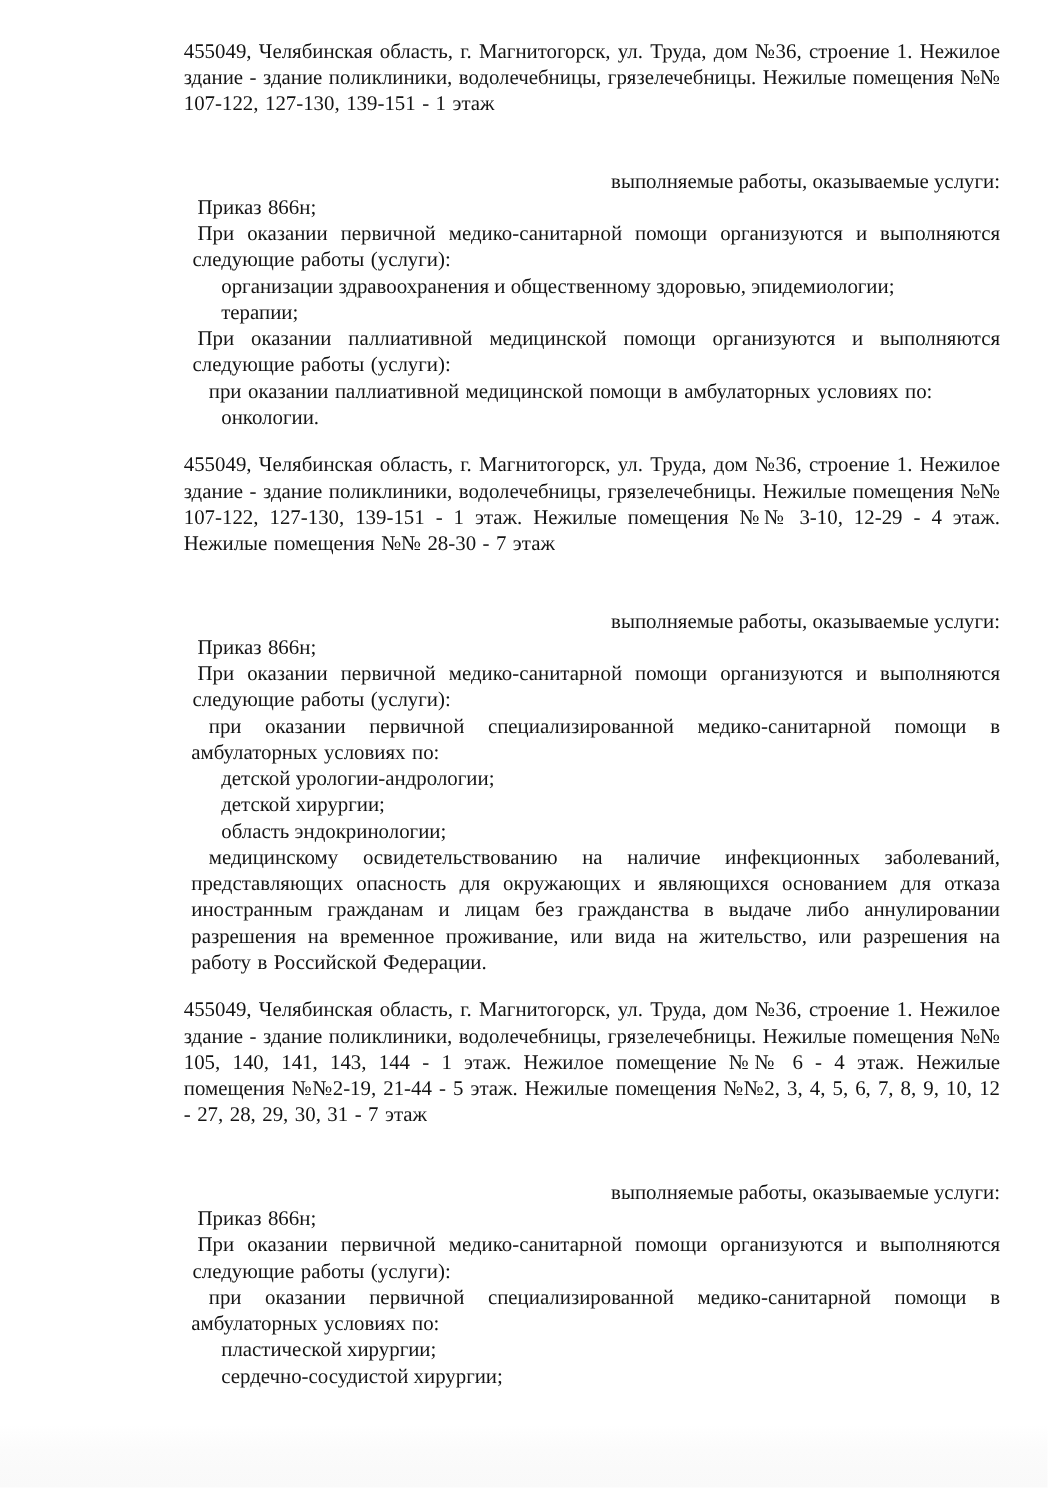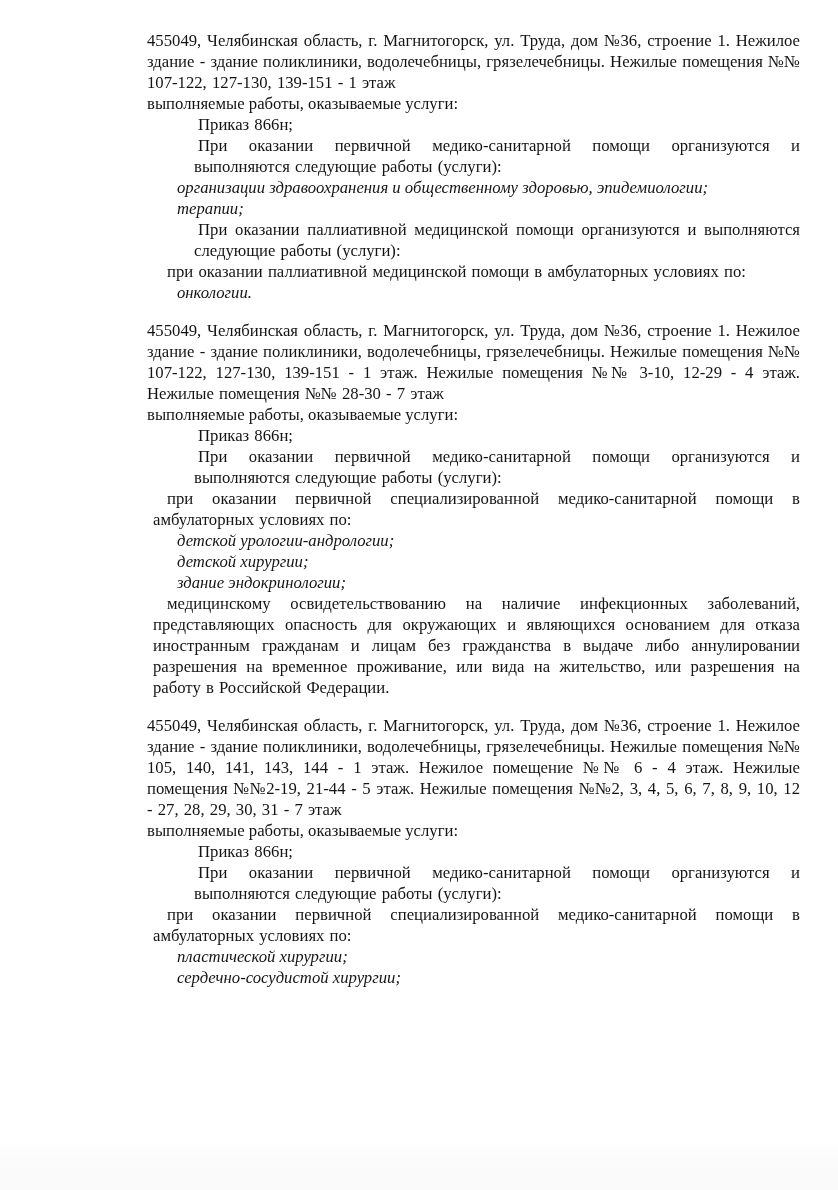--- a/index.html
+++ b/index.html
@@ -27,24 +27,24 @@
   }
   .block { margin: 0; }
   .block + .block { margin-top: 17px; }
   p {
     margin: 0;
     padding: 0;
     text-align: justify;
     text-justify: inter-word;
     word-spacing: 1px;
   }
-  p.label { text-align: left; word-spacing: normal; }
-  p.lvl1 { padding-left: 7px; text-indent: 4px; margin-left: 40px; }
+  p.label { text-align: right; word-spacing: normal; margin-top: 41px; }
+  p.lvl1 { padding-left: 7px; text-indent: 4px; }
   p.lvl2 { padding-left: 6px; text-indent: 14px; }
-  p.lvl3 { padding-left: 30px; text-align: left; word-spacing: normal; font-style: italic; }
+  p.lvl3 { padding-left: 30px; text-align: left; word-spacing: normal; }
   .bottom-shade {
     position: absolute;
     left: 0;
     bottom: 0;
     width: 838px;
     height: 50px;
     background: linear-gradient(180deg, #ffffff 0%, #fbfbfb 40%, #f9f9f9 100%);
     pointer-events: none;
   }
 </style>
@@ -65,21 +65,21 @@
         <p class="lvl3">онкологии.</p>
       </section>
       <section class="block">
         <p class="addr">455049, Челябинская область, г. Магнитогорск, ул. Труда, дом №36, строение 1. Нежилое здание - здание поликлиники, водолечебницы, грязелечебницы. Нежилые помещения №№ 107-122, 127-130, 139-151 - 1 этаж. Нежилые помещения №№ 3-10, 12-29 - 4 этаж. Нежилые помещения №№ 28-30 - 7 этаж</p>
         <p class="label">выполняемые работы, оказываемые услуги:</p>
         <p class="lvl1">Приказ 866н;</p>
         <p class="lvl1">При оказании первичной медико-санитарной помощи организуются и выполняются следующие работы (услуги):</p>
         <p class="lvl2">при оказании первичной специализированной медико-санитарной помощи в амбулаторных условиях по:</p>
         <p class="lvl3">детской урологии-андрологии;</p>
         <p class="lvl3">детской хирургии;</p>
-        <p class="lvl3">здание эндокринологии;</p>
+        <p class="lvl3">область эндокринологии;</p>
         <p class="lvl2">медицинскому освидетельствованию на наличие инфекционных заболеваний, представляющих опасность для окружающих и являющихся основанием для отказа иностранным гражданам и лицам без гражданства в выдаче либо аннулировании разрешения на временное проживание, или вида на жительство, или разрешения на работу в Российской Федерации.</p>
       </section>
       <section class="block">
         <p class="addr">455049, Челябинская область, г. Магнитогорск, ул. Труда, дом №36, строение 1. Нежилое здание - здание поликлиники, водолечебницы, грязелечебницы. Нежилые помещения №№ 105, 140, 141, 143, 144 - 1 этаж. Нежилое помещение №№ 6 - 4 этаж. Нежилые помещения №№2-19, 21-44 - 5 этаж. Нежилые помещения №№2, 3, 4, 5, 6, 7, 8, 9, 10, 12 - 27, 28, 29, 30, 31 - 7 этаж</p>
         <p class="label">выполняемые работы, оказываемые услуги:</p>
         <p class="lvl1">Приказ 866н;</p>
         <p class="lvl1">При оказании первичной медико-санитарной помощи организуются и выполняются следующие работы (услуги):</p>
         <p class="lvl2">при оказании первичной специализированной медико-санитарной помощи в амбулаторных условиях по:</p>
         <p class="lvl3">пластической хирургии;</p>
         <p class="lvl3">сердечно-сосудистой хирургии;</p>

